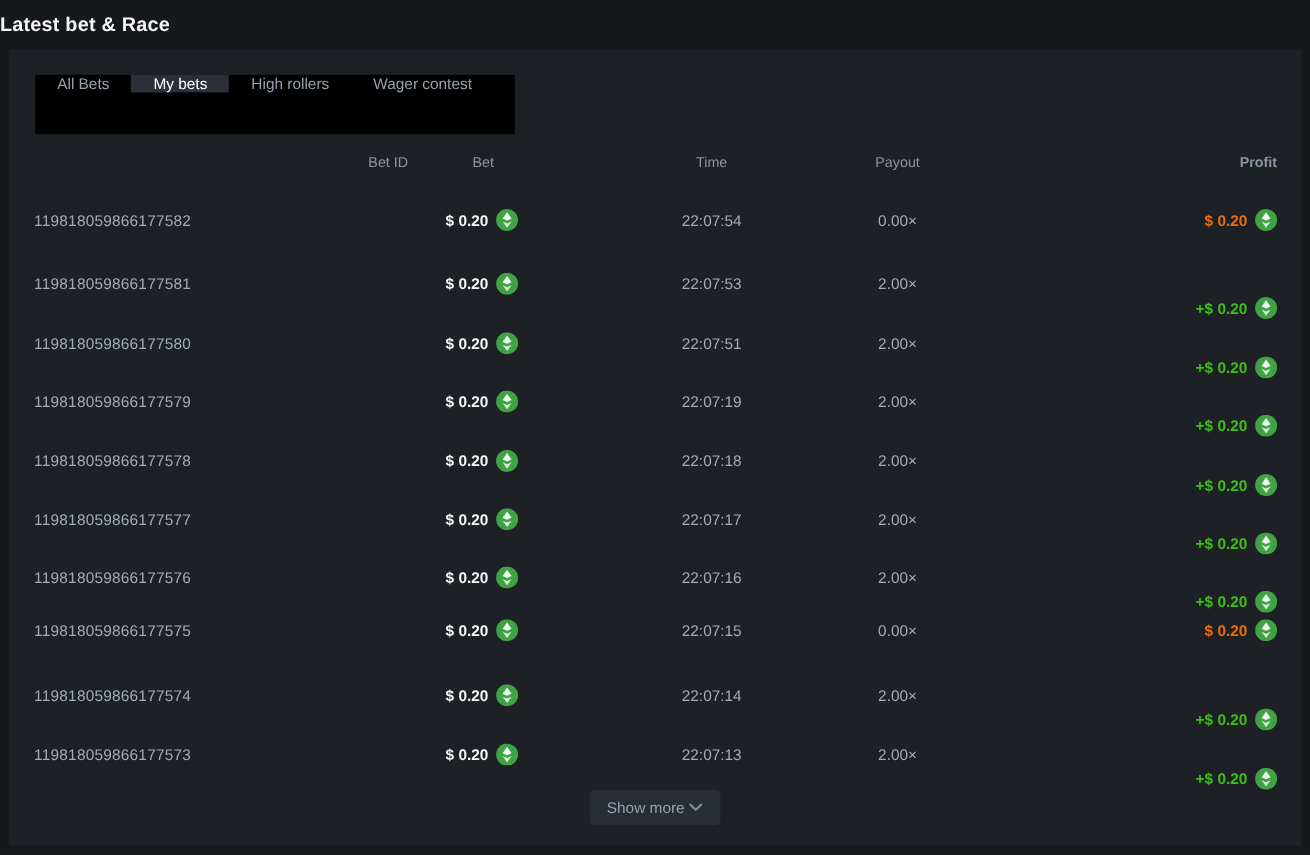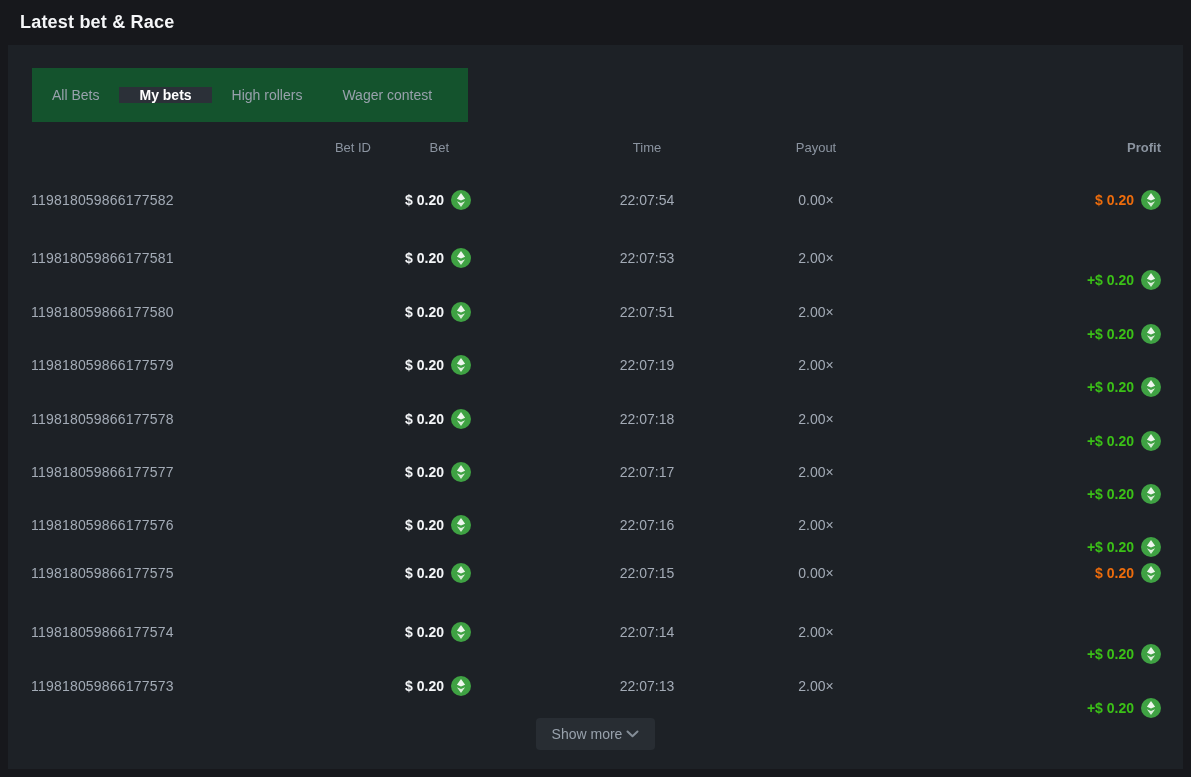--- a/index.html
+++ b/index.html
@@ -3,41 +3,41 @@
 <meta charset="utf-8">
 <style>
   html,body{margin:0;padding:0;}
   body{
     width:1191px;height:777px;position:relative;overflow:hidden;
     background:#17181c;
     font-family:"Liberation Sans",sans-serif;
     -webkit-font-smoothing:antialiased;
   }
   .titlebar{
-    height:45px;display:flex;align-items:center;padding-left:20px;
+    height:45px;display:flex;align-items:center;
   }
   .page-title{
     color:#f5f6f8;font-size:18px;font-weight:700;letter-spacing:.2px;
   }
   .panel{
     position:absolute;left:8px;top:45px;width:1175px;height:724px;
     background:#1d2126;
   }
   
   .tabbar{
     margin:23px 0 0 24px;height:54px;width:436px;
-    background:#14532d;display:flex;align-items:center;
+    background:#000000;display:flex;align-items:flex-start;
   }
   .tab{
     display:flex;align-items:center;padding:0 20px;
     font-size:14px;color:#98a1ac;cursor:pointer;white-space:nowrap;
     background:transparent;border:none;font-family:inherit;
   }
   .tab.active{
-    background:#2b3038;color:#ffffff;font-weight:700;
+    background:#2b3038;color:#ffffff;font-weight:400;
   }
   
   .table{margin:0 22px 0 23px;}
   .grid-row{
     display:grid;
     grid-template-columns:340px 100px 50px 252px 86px 302px;
     align-items:center;
     text-align:right;
   }
   .thead{

